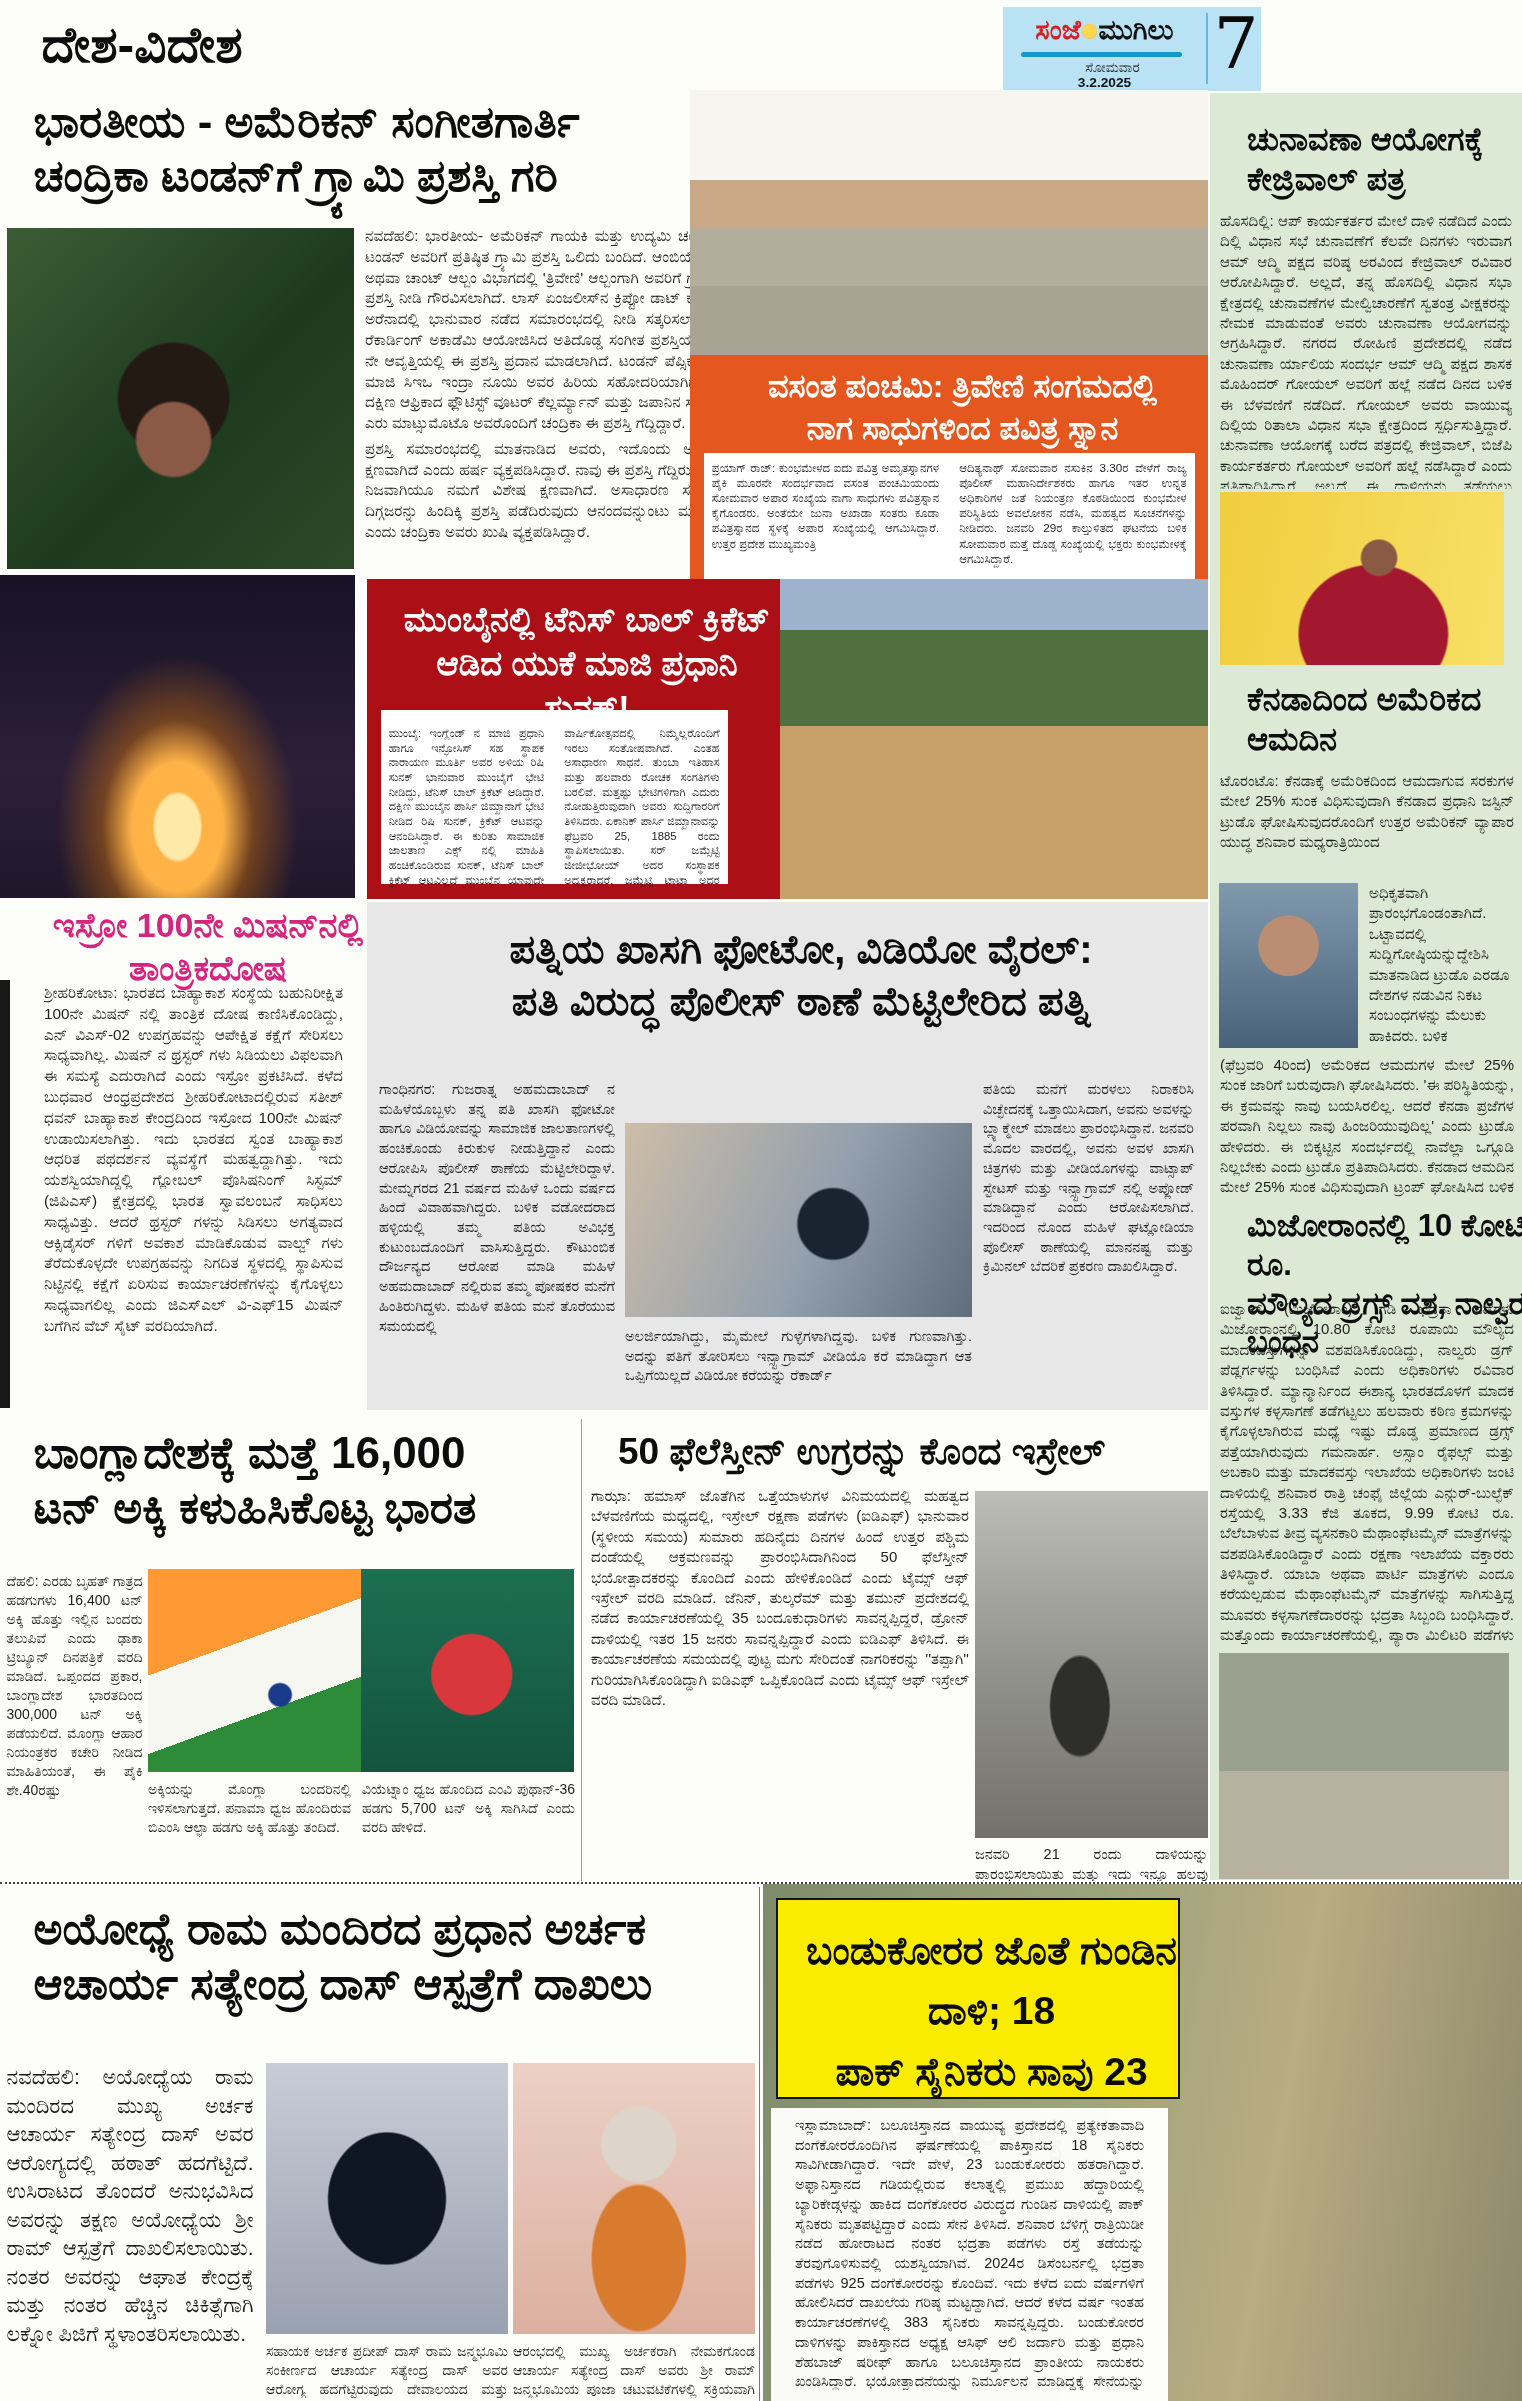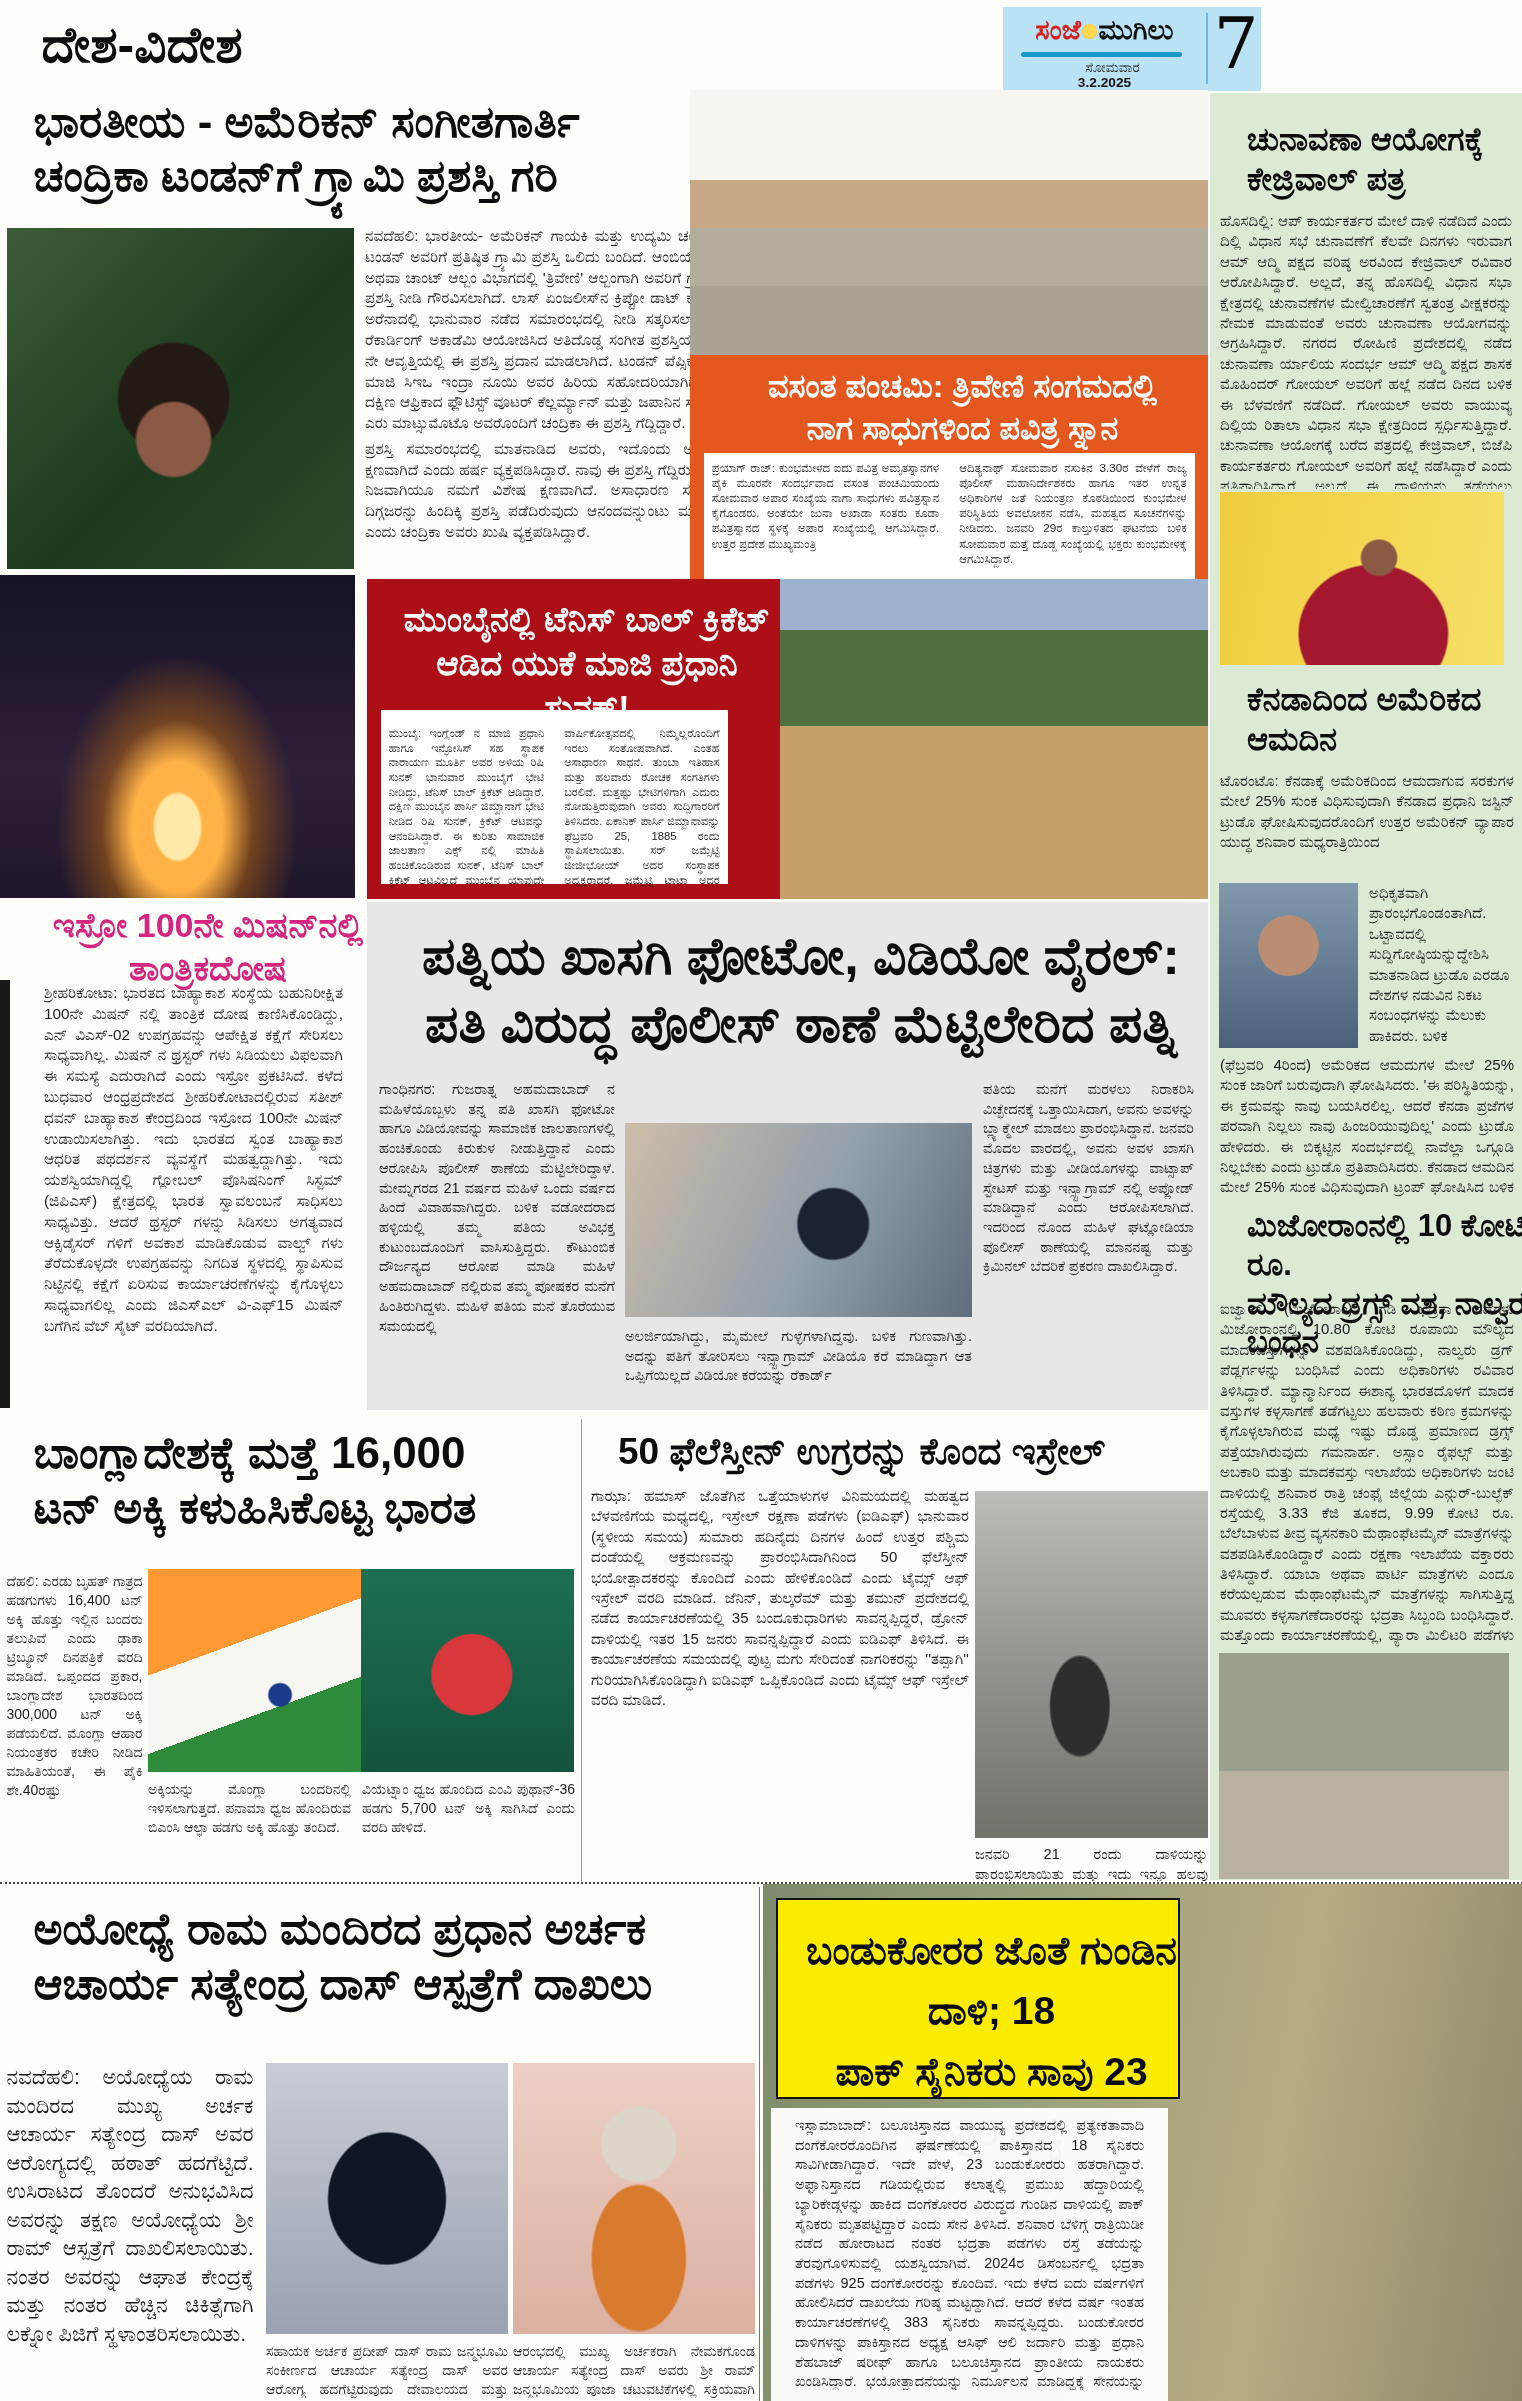--- a/index.html
+++ b/index.html
@@ -156,21 +156,21 @@
 
   <div class="photo ph-rocket" style="left:0px;top:575px;width:355px;height:323px;"></div>
   <div class="abs hl center" style="left:6.5px;top:904px;width:349px;font-size:34px;line-height:1.25;color:#d4267e;">
     <span class="ln">ಇಸ್ರೋ 100ನೇ ಮಿಷನ್‌ನಲ್ಲಿ</span>
     <span class="ln">ತಾಂತ್ರಿಕದೋಷ</span>
   </div>
   <div class="abs" style="left:0px;top:980px;width:9.7px;height:428px;background:#181818;"></div>
   <div class="abs body" style="left:44px;top:983px;width:299px;height:423px;font-size:15.3px;">ಶ್ರೀಹರಿಕೋಟಾ: ಭಾರತದ ಬಾಹ್ಯಾಕಾಶ ಸಂಸ್ಥೆಯ ಬಹುನಿರೀಕ್ಷಿತ 100ನೇ ಮಿಷನ್ ನಲ್ಲಿ ತಾಂತ್ರಿಕ ದೋಷ ಕಾಣಿಸಿಕೊಂಡಿದ್ದು, ಎನ್ ವಿಎಸ್-02 ಉಪಗ್ರಹವನ್ನು ಆಪೇಕ್ಷಿತ ಕಕ್ಷೆಗೆ ಸೇರಿಸಲು ಸಾಧ್ಯವಾಗಿಲ್ಲ. ಮಿಷನ್ ನ ಥ್ರಸ್ಟರ್ ಗಳು ಸಿಡಿಯಲು ವಿಫಲವಾಗಿ ಈ ಸಮಸ್ಯೆ ಎದುರಾಗಿದೆ ಎಂದು ಇಸ್ರೋ ಪ್ರಕಟಿಸಿದೆ. ಕಳೆದ ಬುಧವಾರ ಆಂಧ್ರಪ್ರದೇಶದ ಶ್ರೀಹರಿಕೋಟಾದಲ್ಲಿರುವ ಸತೀಶ್ ಧವನ್ ಬಾಹ್ಯಾಕಾಶ ಕೇಂದ್ರದಿಂದ ಇಸ್ರೋದ 100ನೇ ಮಿಷನ್ ಉಡಾಯಿಸಲಾಗಿತ್ತು. ಇದು ಭಾರತದ ಸ್ವಂತ ಬಾಹ್ಯಾಕಾಶ ಆಧರಿತ ಪಥದರ್ಶನ ವ್ಯವಸ್ಥೆಗೆ ಮಹತ್ವದ್ದಾಗಿತ್ತು. ಇದು ಯಶಸ್ವಿಯಾಗಿದ್ದಲ್ಲಿ ಗ್ಲೋಬಲ್ ಪೊಸಿಷನಿಂಗ್ ಸಿಸ್ಟಮ್ (ಜಿಪಿಎಸ್) ಕ್ಷೇತ್ರದಲ್ಲಿ ಭಾರತ ಸ್ವಾವಲಂಬನೆ ಸಾಧಿಸಲು ಸಾಧ್ಯವಿತ್ತು. ಆದರೆ ಥ್ರಸ್ಟರ್ ಗಳನ್ನು ಸಿಡಿಸಲು ಅಗತ್ಯವಾದ ಆಕ್ಸಿಡೈಸರ್ ಗಳಿಗೆ ಅವಕಾಶ ಮಾಡಿಕೊಡುವ ವಾಲ್ವ್ ಗಳು ತೆರೆದುಕೊಳ್ಳದೇ ಉಪಗ್ರಹವನ್ನು ನಿಗದಿತ ಸ್ಥಳದಲ್ಲಿ ಸ್ಥಾಪಿಸುವ ನಿಟ್ಟಿನಲ್ಲಿ ಕಕ್ಷೆಗೆ ಏರಿಸುವ ಕಾರ್ಯಾಚರಣೆಗಳನ್ನು ಕೈಗೊಳ್ಳಲು ಸಾಧ್ಯವಾಗಲಿಲ್ಲ ಎಂದು ಜಿಎಸ್ಎಲ್ ವಿ-ಎಫ್15 ಮಿಷನ್ ಬಗೆಗಿನ ವೆಬ್ ಸೈಟ್ ವರದಿಯಾಗಿದೆ.</div>
 
   <div class="graybox" style="left:367px;top:902px;width:841px;height:508px;">
-    <div class="hl center" style="padding-top:21px;font-size:52px;line-height:1.3;">
+    <div class="hl center" style="padding-top:21px;font-size:40px;line-height:1.3;">
       <span class="ln">ಪತ್ನಿಯ ಖಾಸಗಿ ಫೋಟೋ, ವಿಡಿಯೋ ವೈರಲ್:</span>
       <span class="ln">ಪತಿ ವಿರುದ್ಧ ಪೊಲೀಸ್ ಠಾಣೆ ಮೆಟ್ಟಿಲೇರಿದ ಪತ್ನಿ</span>
     </div>
   </div>
   <div class="abs body" style="left:379px;top:1080px;width:236px;height:324px;font-size:14.5px;">ಗಾಂಧಿನಗರ: ಗುಜರಾತ್ನ ಅಹಮದಾಬಾದ್ ನ ಮಹಿಳೆಯೊಬ್ಬಳು ತನ್ನ ಪತಿ ಖಾಸಗಿ ಫೋಟೋ ಹಾಗೂ ವಿಡಿಯೋವನ್ನು ಸಾಮಾಜಿಕ ಜಾಲತಾಣಗಳಲ್ಲಿ ಹಂಚಿಕೊಂಡು ಕಿರುಕುಳ ನೀಡುತ್ತಿದ್ದಾನೆ ಎಂದು ಆರೋಪಿಸಿ ಪೊಲೀಸ್ ಠಾಣೆಯ ಮೆಟ್ಟಿಲೇರಿದ್ದಾಳೆ. ಮೇಮ್ನಗರದ 21 ವರ್ಷದ ಮಹಿಳೆ ಒಂದು ವರ್ಷದ ಹಿಂದೆ ವಿವಾಹವಾಗಿದ್ದರು. ಬಳಿಕ ವಡೋದರಾದ ಹಳ್ಳಿಯಲ್ಲಿ ತಮ್ಮ ಪತಿಯ ಅವಿಭಕ್ತ ಕುಟುಂಬದೊಂದಿಗೆ ವಾಸಿಸುತ್ತಿದ್ದರು. ಕೌಟುಂಬಿಕ ದೌರ್ಜನ್ಯದ ಆರೋಪ ಮಾಡಿ ಮಹಿಳೆ ಅಹಮದಾಬಾದ್ ನಲ್ಲಿರುವ ತಮ್ಮ ಪೋಷಕರ ಮನೆಗೆ ಹಿಂತಿರುಗಿದ್ದಳು. ಮಹಿಳೆ ಪತಿಯ ಮನೆ ತೊರೆಯುವ ಸಮಯದಲ್ಲಿ</div>
   <div class="photo ph-phone" style="left:625px;top:1123px;width:347px;height:194px;"></div>
   <div class="abs body" style="left:625px;top:1327px;width:347px;height:79px;font-size:14.5px;">ಅಲರ್ಜಿಯಾಗಿದ್ದು, ಮೈಮೇಲೆ ಗುಳ್ಳೆಗಳಾಗಿದ್ದವು. ಬಳಿಕ ಗುಣವಾಗಿತ್ತು. ಅದನ್ನು ಪತಿಗೆ ತೋರಿಸಲು ಇನ್ಸ್ಟಾಗ್ರಾಮ್ ವೀಡಿಯೊ ಕರೆ ಮಾಡಿದ್ದಾಗ ಆತ ಒಪ್ಪಿಗೆಯಿಲ್ಲದೆ ವಿಡಿಯೋ ಕರೆಯನ್ನು ರೆಕಾರ್ಡ್</div>
   <div class="abs body" style="left:983px;top:1080px;width:211px;height:324px;font-size:14.5px;">ಪತಿಯ ಮನೆಗೆ ಮರಳಲು ನಿರಾಕರಿಸಿ ವಿಚ್ಛೇದನಕ್ಕೆ ಒತ್ತಾಯಿಸಿದಾಗ, ಅವನು ಅವಳನ್ನು ಬ್ಲ್ಯಾಕ್ಮೇಲ್ ಮಾಡಲು ಪ್ರಾರಂಭಿಸಿದ್ದಾನೆ. ಜನವರಿ ಮೊದಲ ವಾರದಲ್ಲಿ, ಅವನು ಅವಳ ಖಾಸಗಿ ಚಿತ್ರಗಳು ಮತ್ತು ವೀಡಿಯೊಗಳನ್ನು ವಾಟ್ಸಾಪ್ ಸ್ಟೇಟಸ್ ಮತ್ತು ಇನ್ಸ್ಟಾಗ್ರಾಮ್ ನಲ್ಲಿ ಅಪ್ಲೋಡ್ ಮಾಡಿದ್ದಾನೆ ಎಂದು ಆರೋಪಿಸಲಾಗಿದೆ. ಇದರಿಂದ ನೊಂದ ಮಹಿಳೆ ಘಟ್ಲೋಡಿಯಾ ಪೊಲೀಸ್ ಠಾಣೆಯಲ್ಲಿ ಮಾನನಷ್ಟ ಮತ್ತು ಕ್ರಿಮಿನಲ್ ಬೆದರಿಕೆ ಪ್ರಕರಣ ದಾಖಲಿಸಿದ್ದಾರೆ.</div>
 
   <div class="abs hl" style="left:6.5px;top:1425px;width:573px;font-size:44px;line-height:1.25;">

